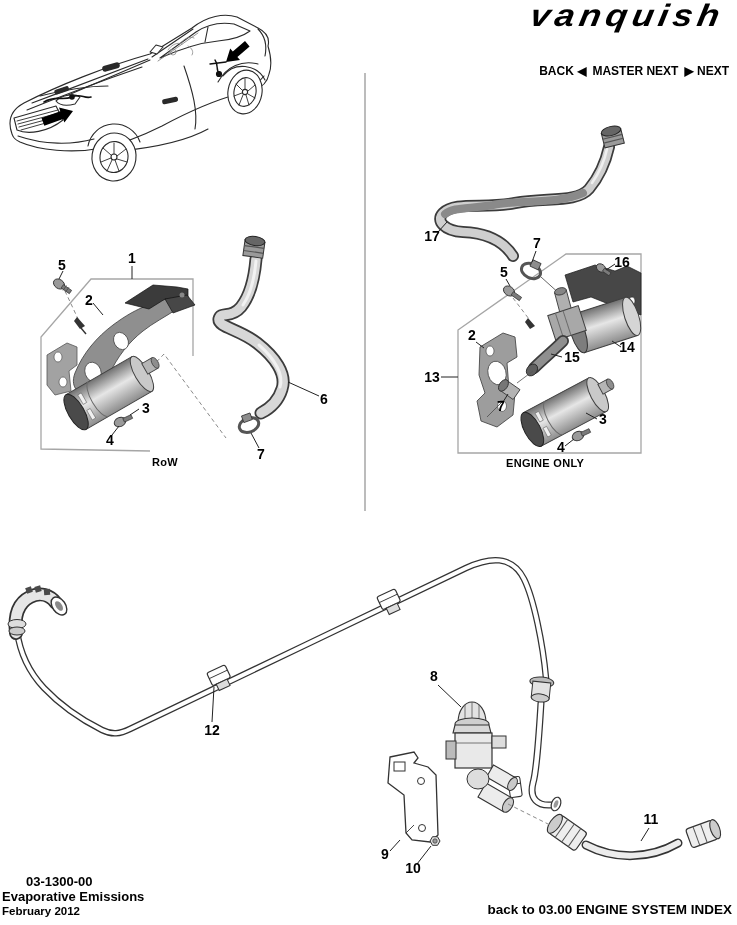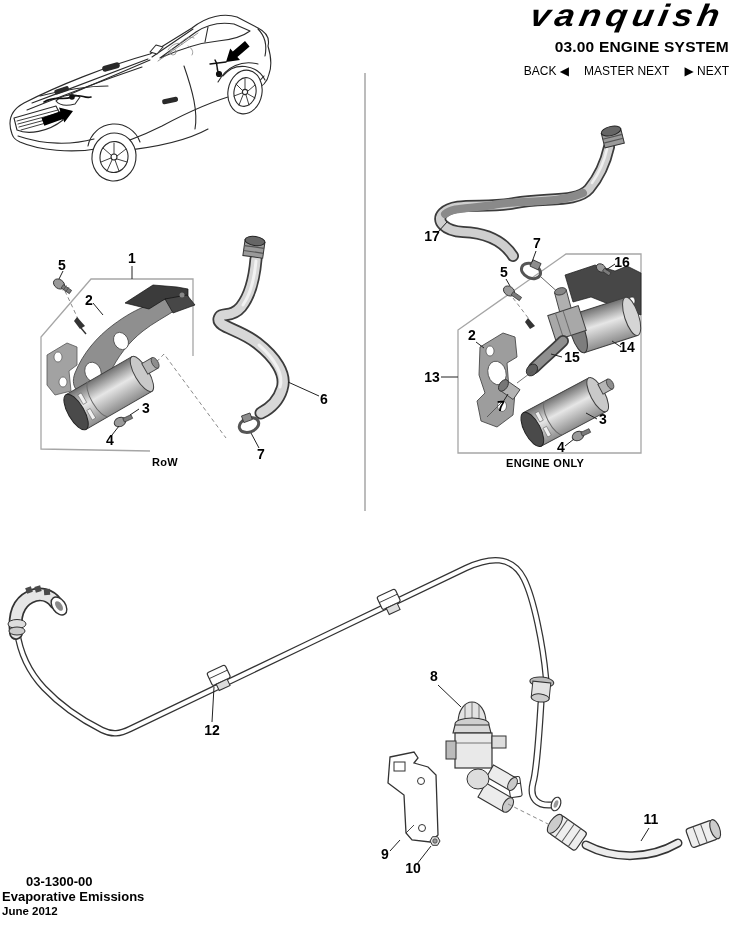--- a/index.html
+++ b/index.html
@@ -2,21 +2,21 @@
 <html><head>
 <meta charset="utf-8">
 <style>
   html,body{margin:0;padding:0;background:#fff;}
   .page{position:relative;width:737px;height:925px;background:#fff;overflow:hidden;
         font-family:"Liberation Sans",sans-serif;color:#000;}
   svg{position:absolute;overflow:visible;}
   .logo{position:absolute;top:-2px;right:10px;font-size:31px;font-weight:bold;font-style:italic;
         letter-spacing:4px;transform:skewX(-10deg) scaleX(1.15);transform-origin:right top;}
   .title{position:absolute;top:38px;right:8px;font-size:15.5px;font-weight:bold;letter-spacing:.2px;}
-  .nav{position:absolute;top:64px;right:8px;font-size:12px;font-weight:normal;display:flex;gap:15px;}
+  .nav{position:absolute;top:64px;right:8px;font-size:12px;font-weight:bold;display:flex;gap:6px;}
   .nav span{cursor:pointer;}
   .divider{position:absolute;left:364px;top:73px;width:2px;height:438px;background:#bcbcbc;}
   .dlabel{position:absolute;font-size:11px;font-weight:bold;letter-spacing:.3px;}
   .row-label{left:152px;top:456px;}
   .fed-label{left:506px;top:457px;}
   .footer-left{position:absolute;left:2px;top:874px;line-height:15px;}
   .footer-left .l1{font-size:13px;font-weight:bold;margin-left:24px;}
   .footer-left .l2{font-size:13px;font-weight:bold;}
   .footer-left .l3{font-size:11.5px;font-weight:bold;}
   .footer-right{position:absolute;right:5px;top:902px;font-size:13.5px;font-weight:bold;cursor:pointer;}
@@ -122,21 +122,20 @@
         <circle cx="217" cy="72" r="2.4" fill="#111"></circle>
         <line x1="208" y1="62" x2="224" y2="60"></line>
       </g>
     </g>
 
     <polygon fill="#000" points="42.3,123.7 61.1,116.9 62.4,120.6 71,109 57,105.6 58.3,109.3 39.5,116.1"></polygon>
     <polygon fill="#000" points="247.6,44.5 235.4,54.9 238,57.9 224,60 228.2,46.5 230.8,49.5 243,39.1"></polygon>
   </svg>
 
   <div class="logo">vanquish</div>
-  <div class="title">03.00 ENGINE SYSTEM</div>
   <div class="nav">
     <span><span>BACK</span> <span>◀</span></span>
     <span>MASTER NEXT</span>
     <span><span>▶</span> <span>NEXT</span></span>
   </div>
 
   <div class="divider"></div>
 
   <svg style="left:25px;top:225px;" width="330" height="255" viewBox="0 0 330 255">
     <defs>
@@ -476,16 +475,17 @@
     <text x="434" y="136" text-anchor="middle">8</text>
     <text x="385" y="314" text-anchor="middle">9</text>
     <text x="413" y="328" text-anchor="middle">10</text>
     <text x="651" y="279" text-anchor="middle">11</text>
     <text x="212" y="190" text-anchor="middle">12</text>
   </svg>
 
   <div class="footer-left">
     <div class="l1">03-1300-00</div>
     <div class="l2">Evaporative Emissions</div>
-    <div class="l3">June 2012</div>
+    <div class="l3">February 2012</div>
   </div>
+  <div class="footer-right">back to 03.00 ENGINE SYSTEM INDEX</div>
 
 </div>
 
 </body></html>

